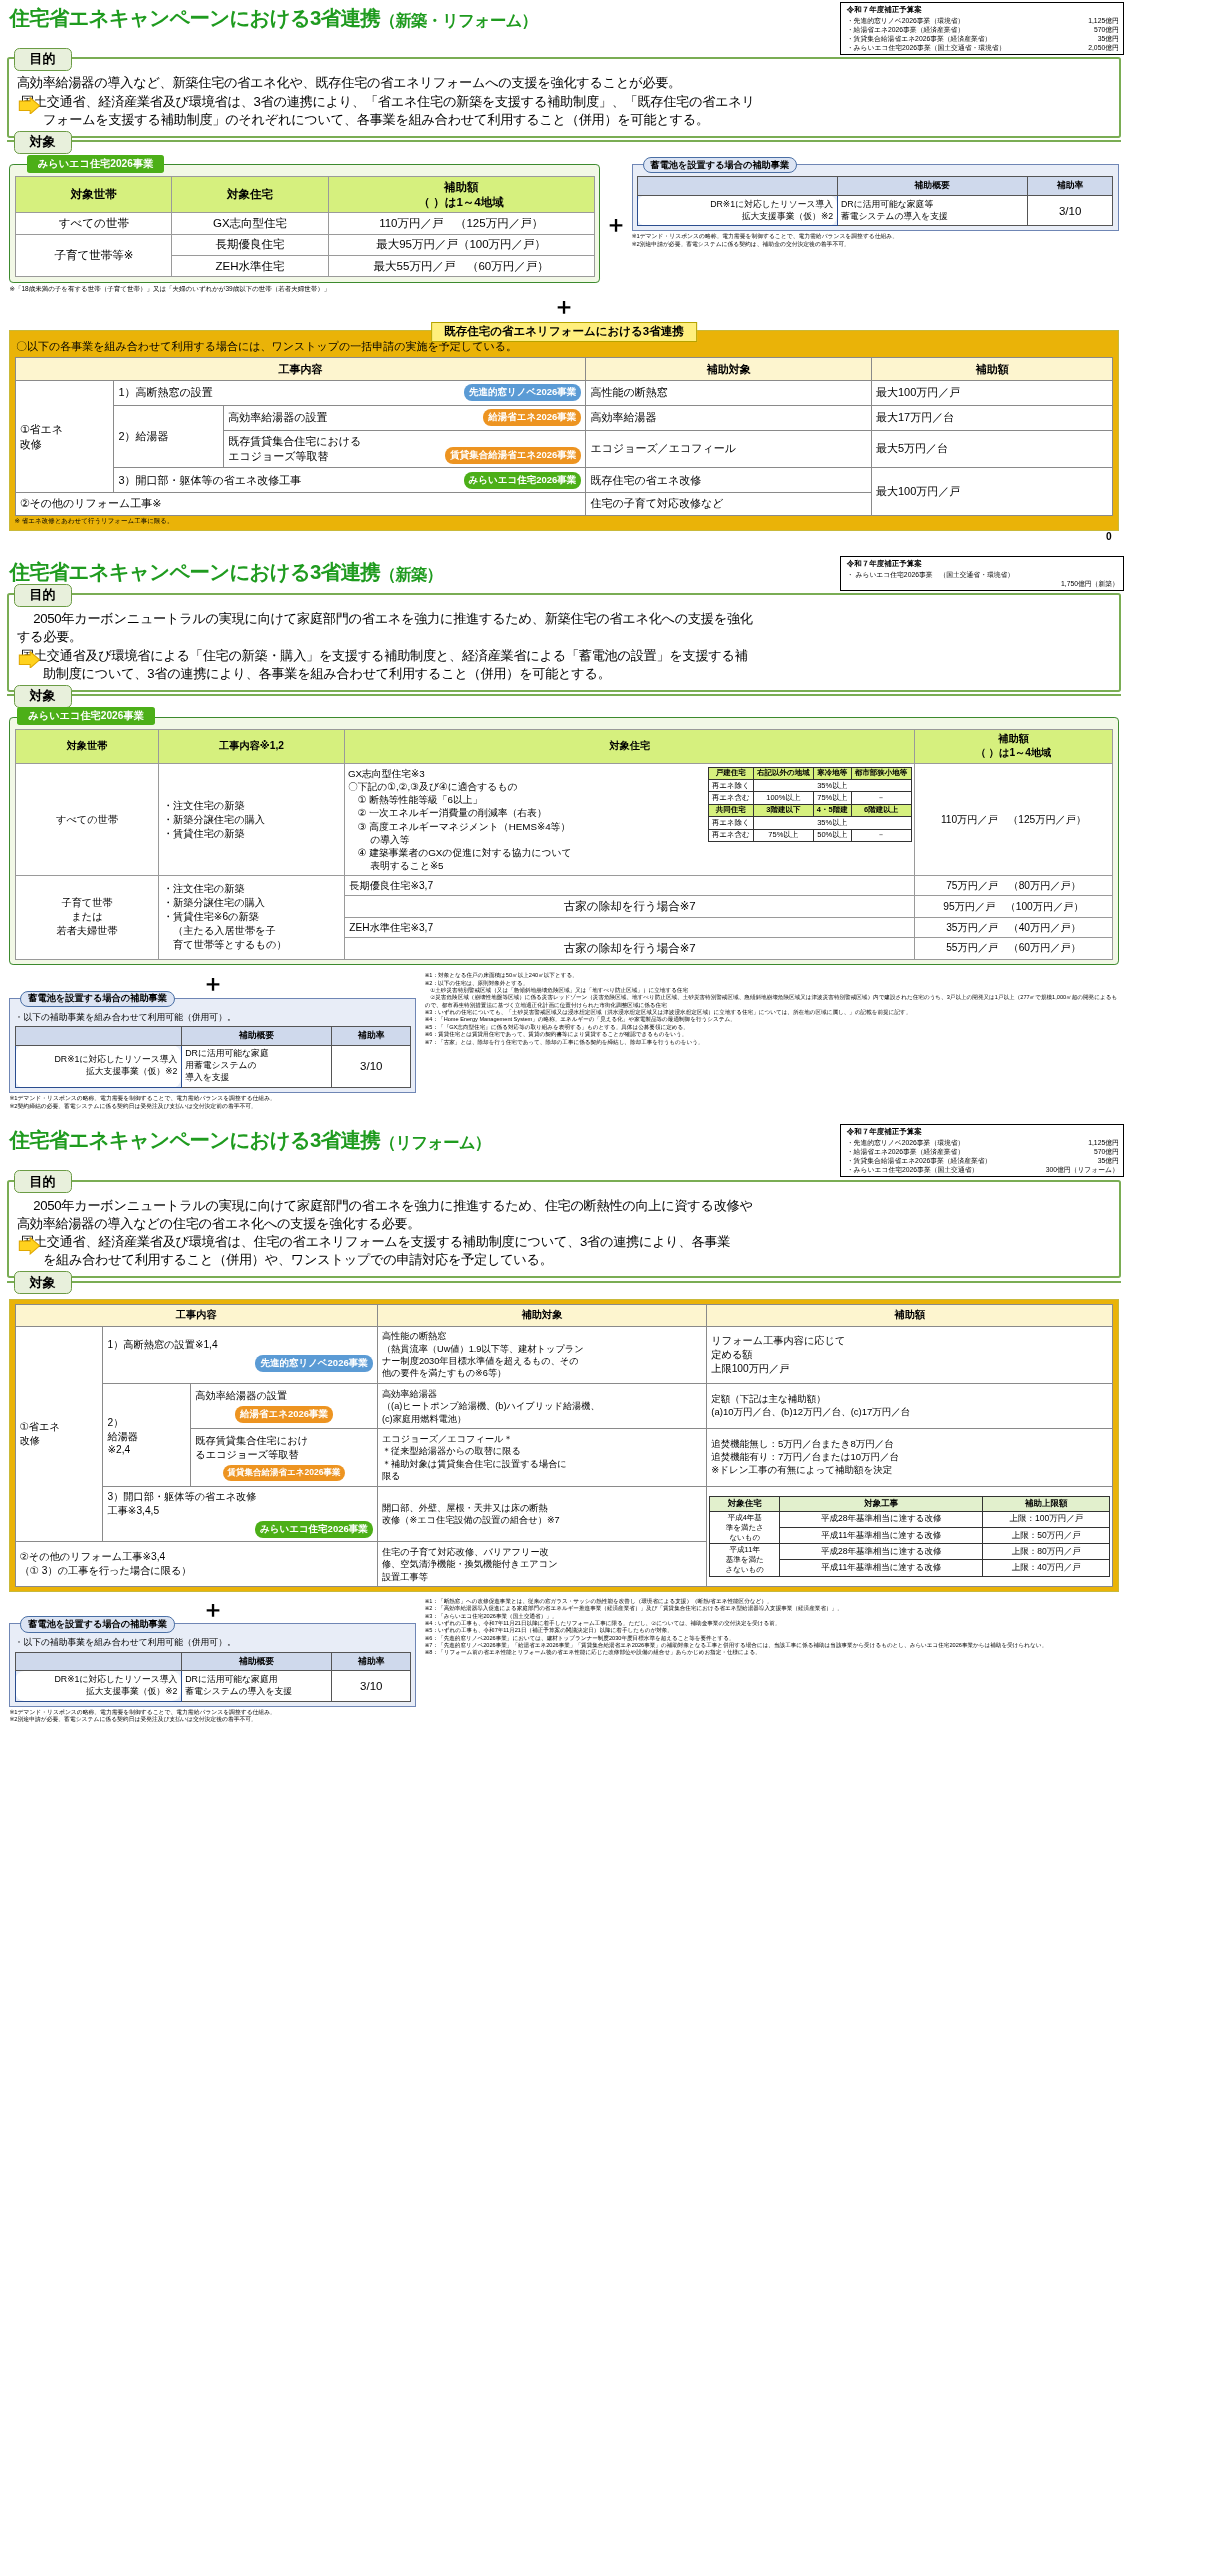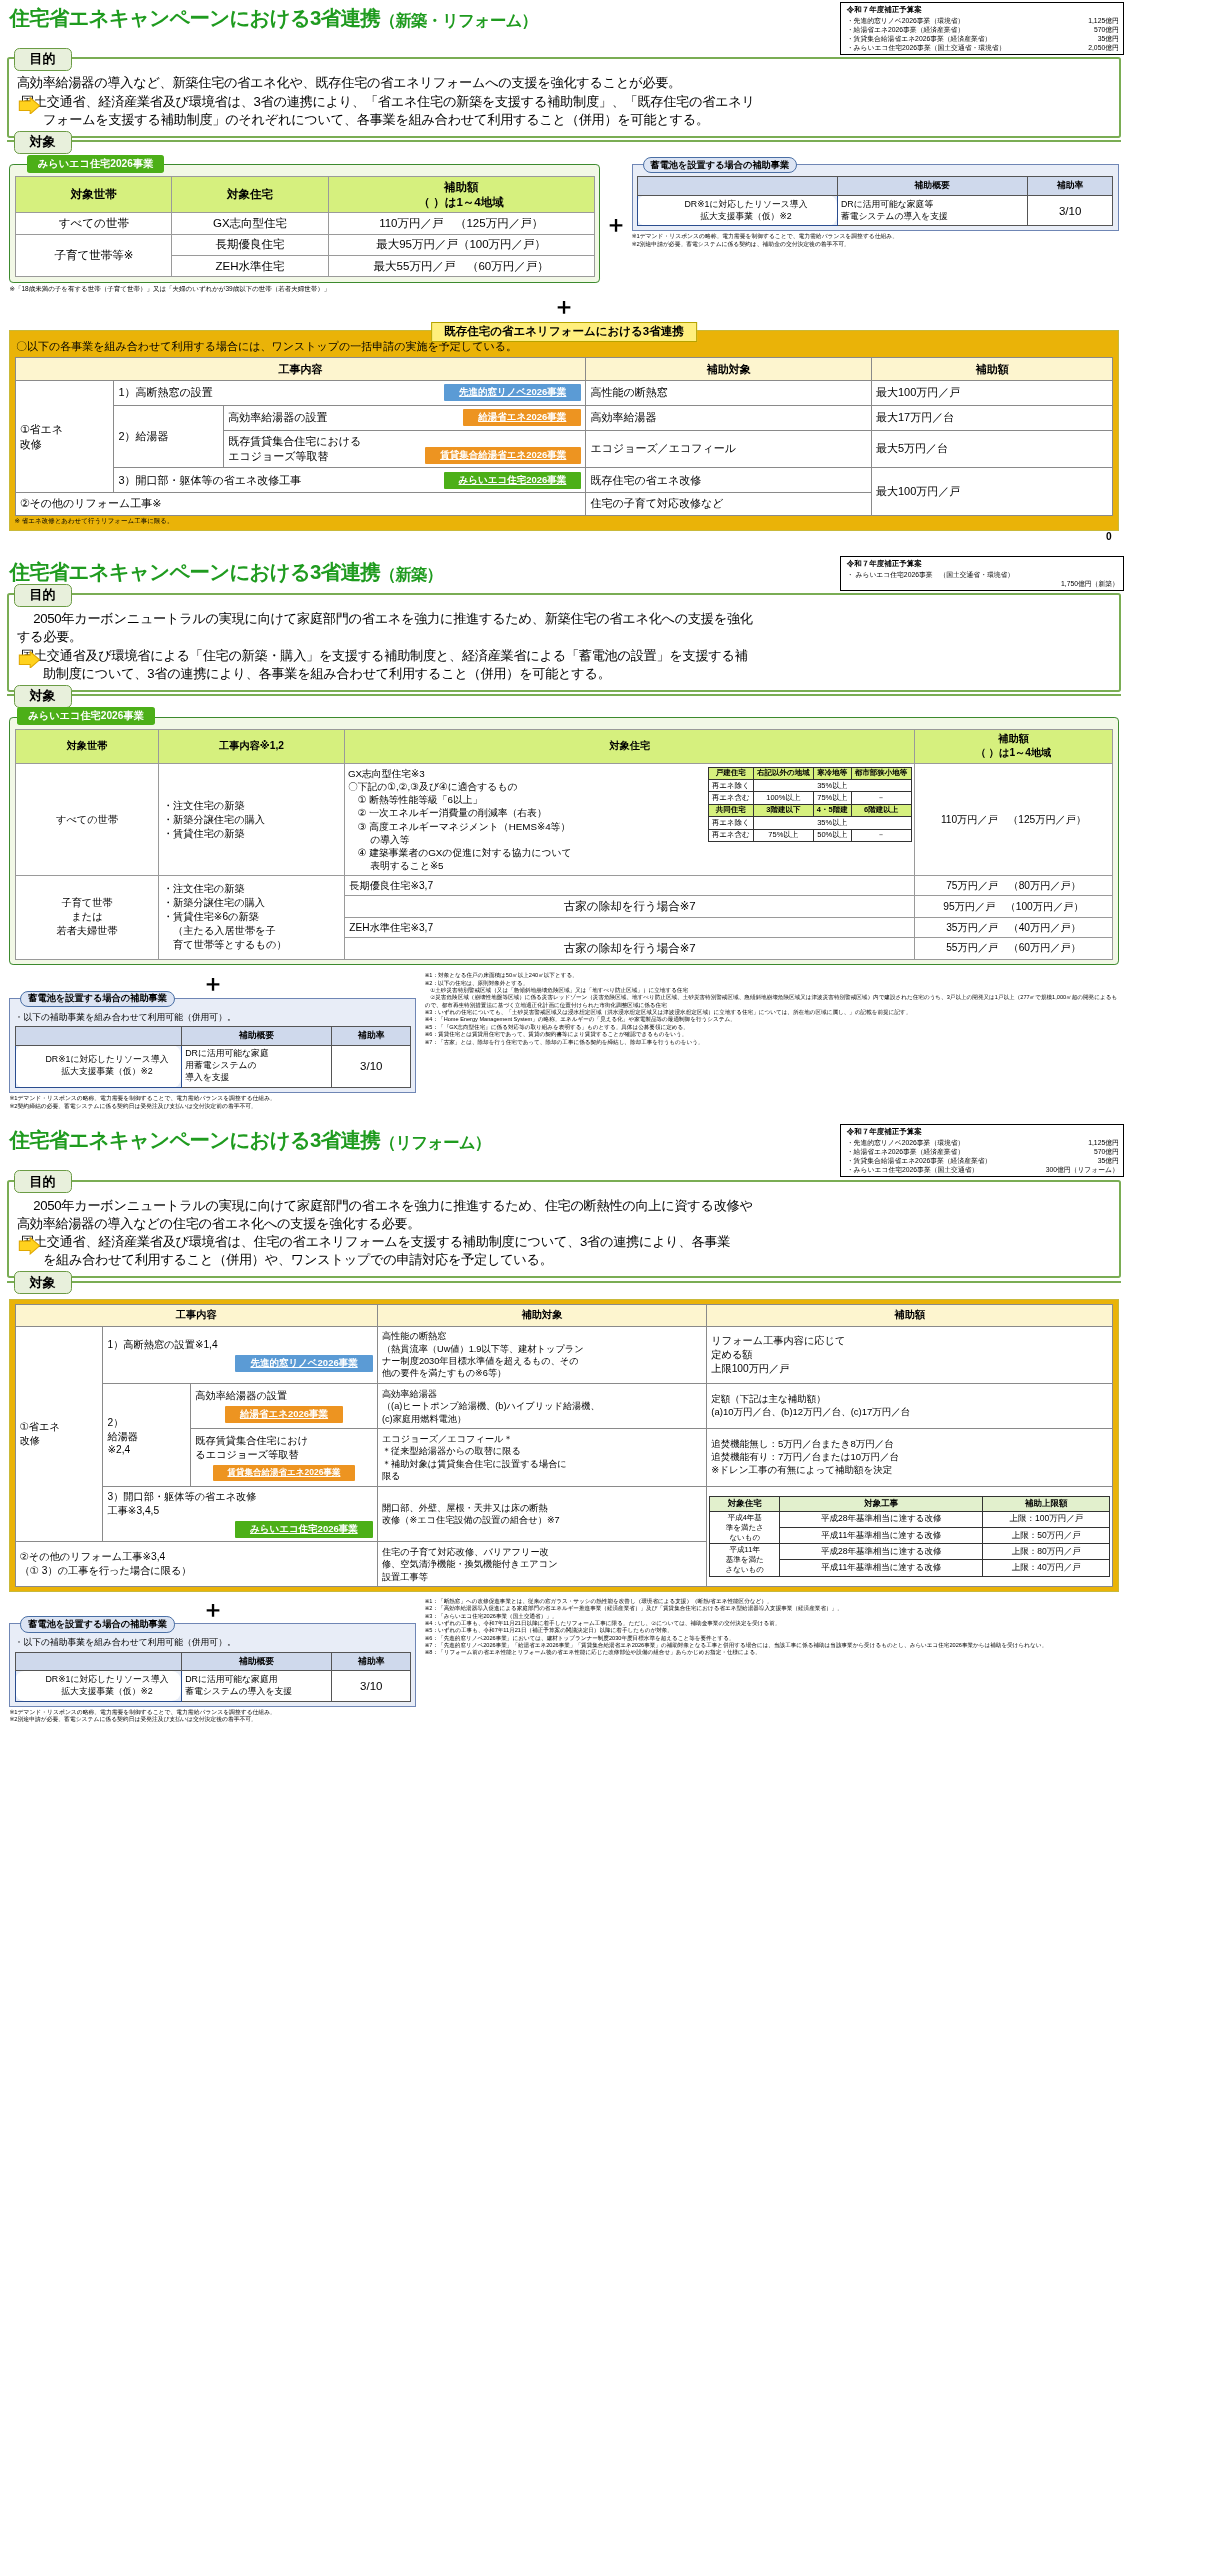--- a/index.html
+++ b/index.html
@@ -72,21 +72,21 @@
     position:relative;margin-top:9.5px;
   }
   .tag-blue{
     position:absolute;top:-8.1px;left:10px;background:#dce4f3;color:#000;
     border:1.4px solid #4a6fa5;border-radius:8.1px;font-size:9.2px;font-weight:bold;
     padding:0.7px 6.8px;z-index:4;white-space:nowrap;
   }
   .btbl{width:100%;font-size:8.8px;border-collapse:collapse;}
   .btbl td,.btbl th{border:0.7px solid #555;padding:2.7px 3.4px;vertical-align:middle;background:#fff;}
   .btbl th{background:#cfd9ec;text-align:center;font-weight:bold;}
-  .btbl .boxed{border:1.4px solid #2a4d8f;border-radius:9.5px;font-size:8.8px;text-align:center;padding-left:21px;}
+  .btbl .boxed{border:1.4px solid #2a4d8f;border-radius:9.5px;font-size:8.8px;text-align:right;padding-left:21px;}
 
   .note{font-size:6.5px;line-height:1.3;color:#000;}
   .note-sm{font-size:5.8px;line-height:1.28;}
 
   .plus{font-size:23px;font-weight:bold;line-height:1;text-align:center;}
 
   
   .panel-yellow{
     border:1.4px solid #c9b93a;background:#eab308;padding:4.1px;position:relative;margin-top:12.2px;
   }
@@ -94,21 +94,21 @@
     position:absolute;top:-9.5px;left:50%;transform:translateX(-50%);
     background:#ffef7d;border:1.4px solid #b5a300;color:#000;font-weight:bold;
     font-size:11.5px;padding:1.4px 12.2px;z-index:5;white-space:nowrap;
   }
   .ytbl{width:100%;font-size:11px;border-collapse:collapse;background:#fff;}
   .ytbl td,.ytbl th{border:0.7px solid #8a8a8a;padding:3.4px 4.1px;vertical-align:middle;background:#fff;margin-top:8px;}
   .ytbl th{background:#fdf5cf;text-align:center;font-weight:bold;}
   .ytbl .ctr{}
 
   .badge{display:inline-block;color:#fff;font-weight:bold;font-size:9.5px;
-         padding:2px 15px;border-radius:1px;white-space:nowrap;text-decoration:underline;}
+         padding:2px 5px;border-radius:8px;white-space:nowrap;}
   .badge.blue{background:#5b9bd5;}
   .badge.orange{background:#ed9421;}
   .badge.green{background:#4caf18;}
 
   .small-tbl{font-size:7.5px;border-collapse:collapse;width:100%;}
   .small-tbl td,.small-tbl th{border:0.7px solid #333;padding:0.7px 2px;text-align:center;background:#fff;}
   .small-tbl th{background:#e2f0cd;font-weight:bold;}
 
   .footnotes{font-size:5.6px;line-height:1.32;}
   .footnotes p{margin:0;}

